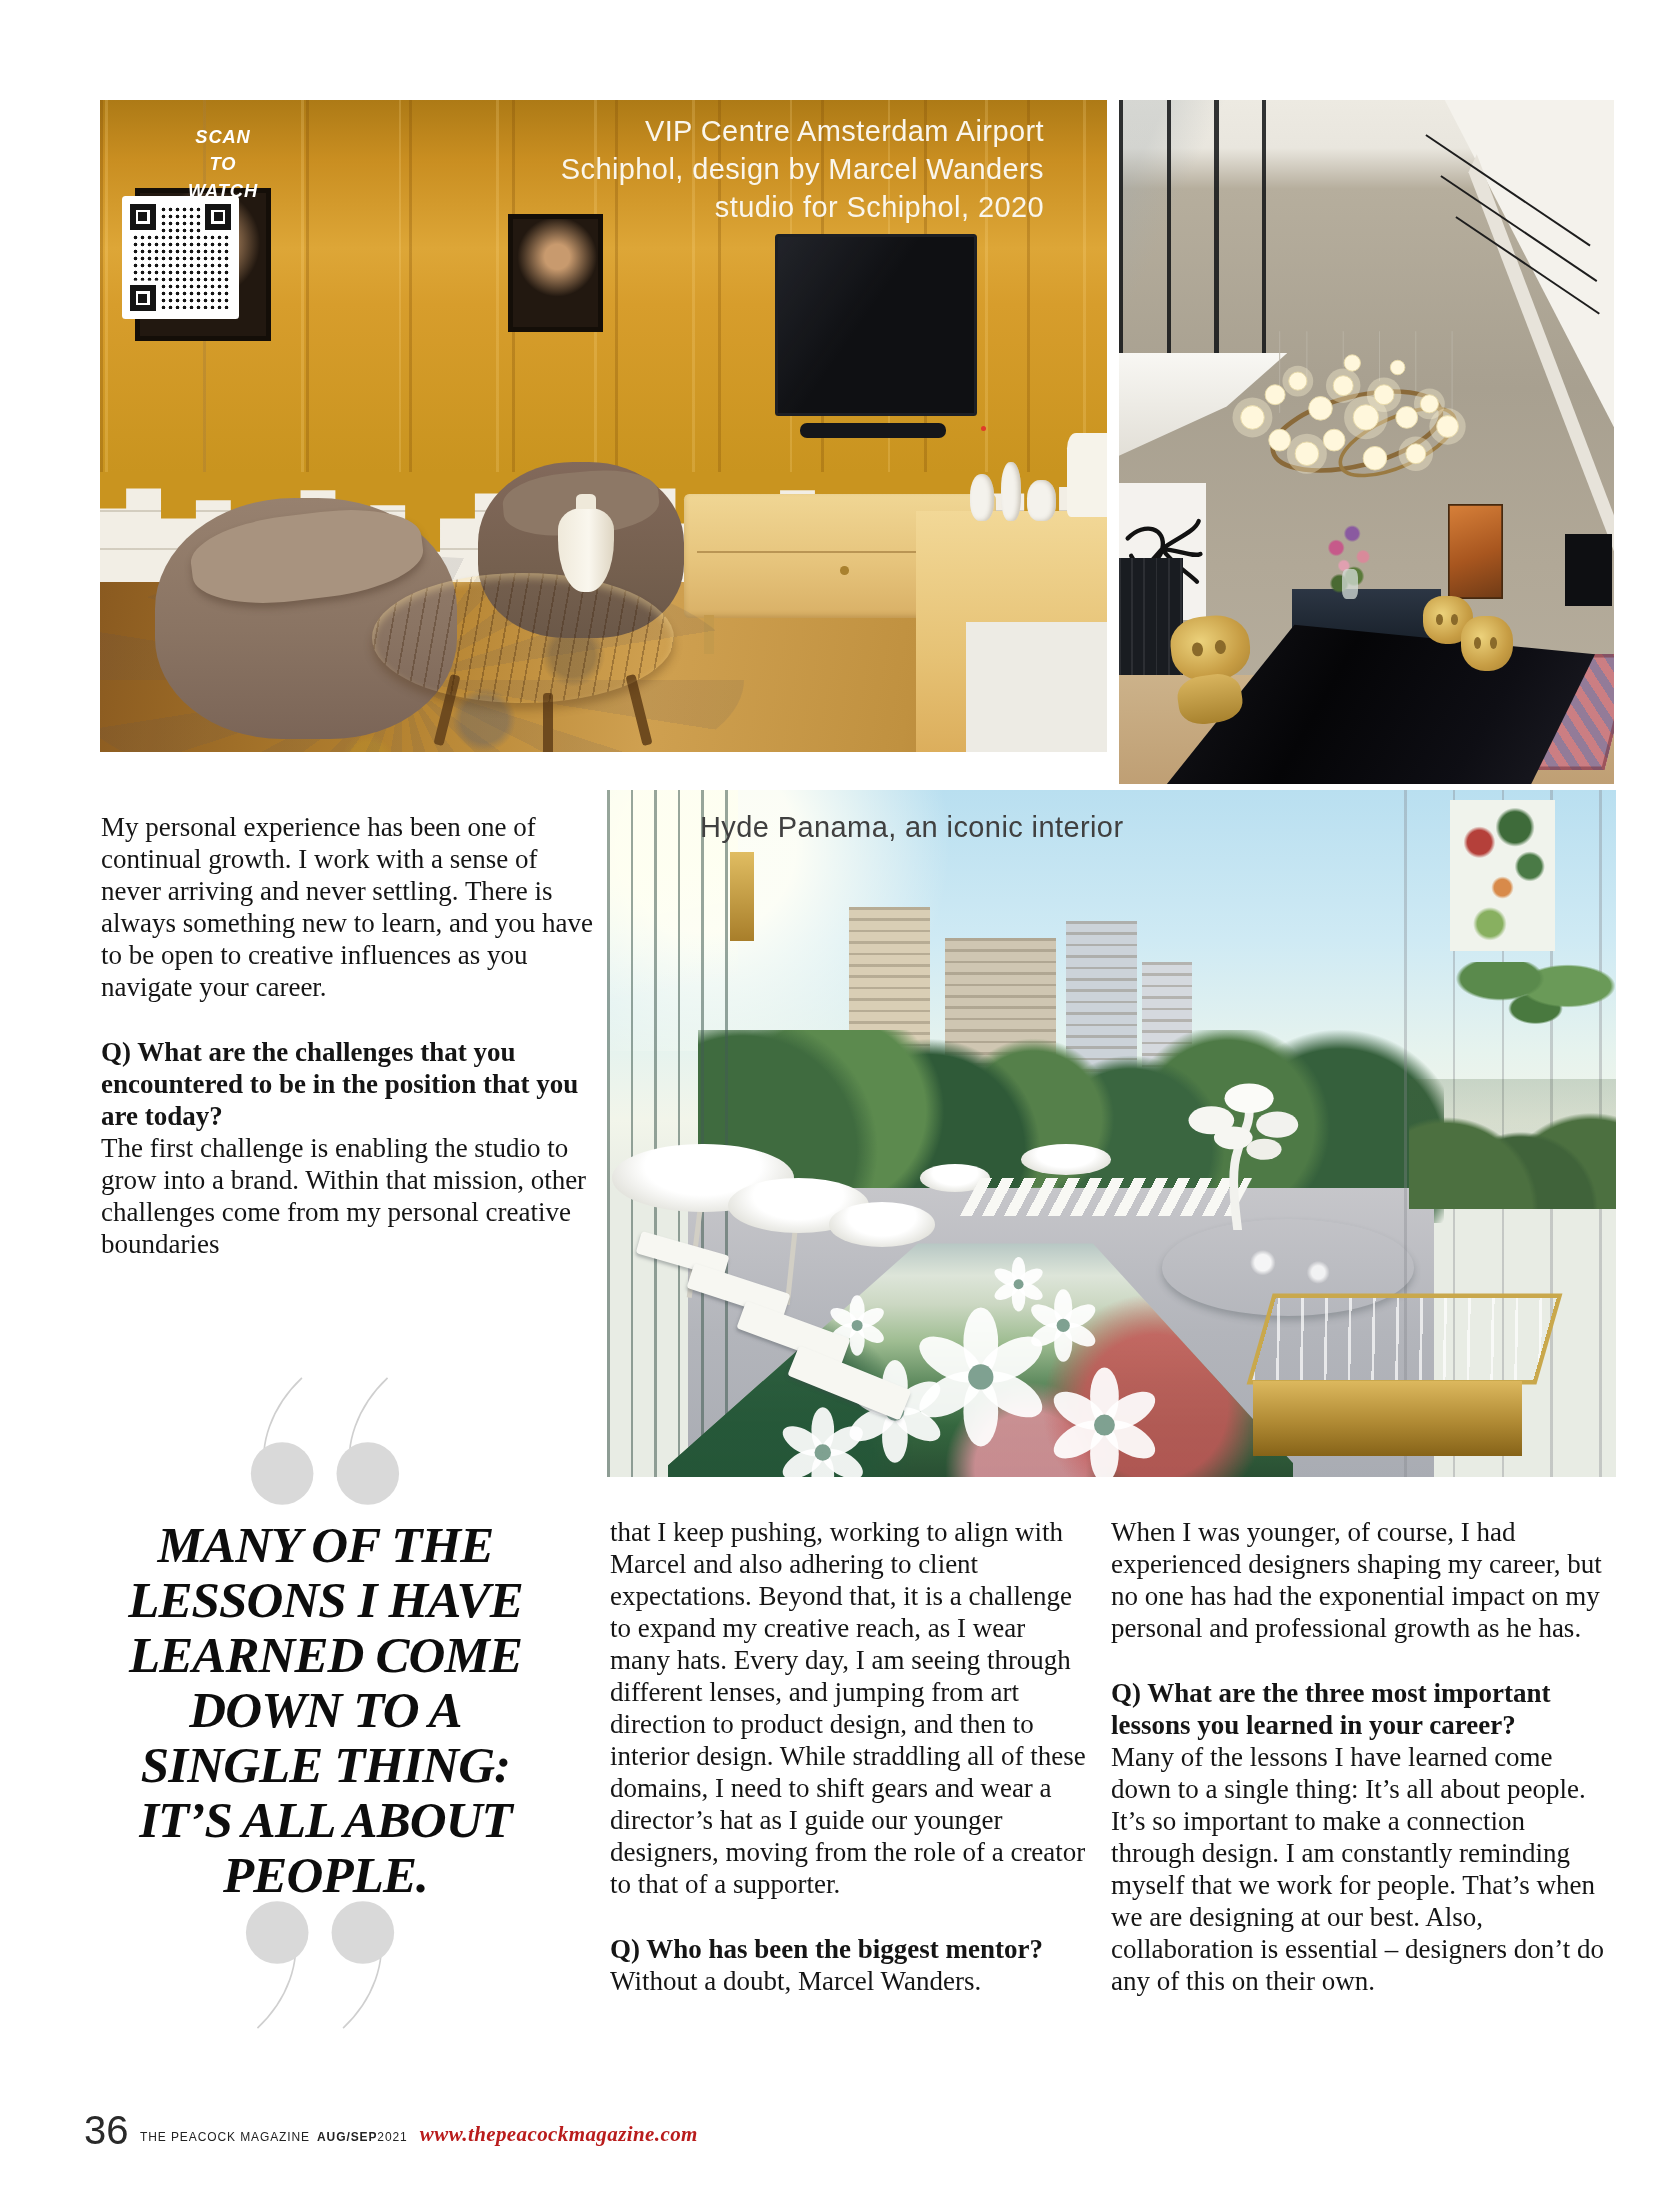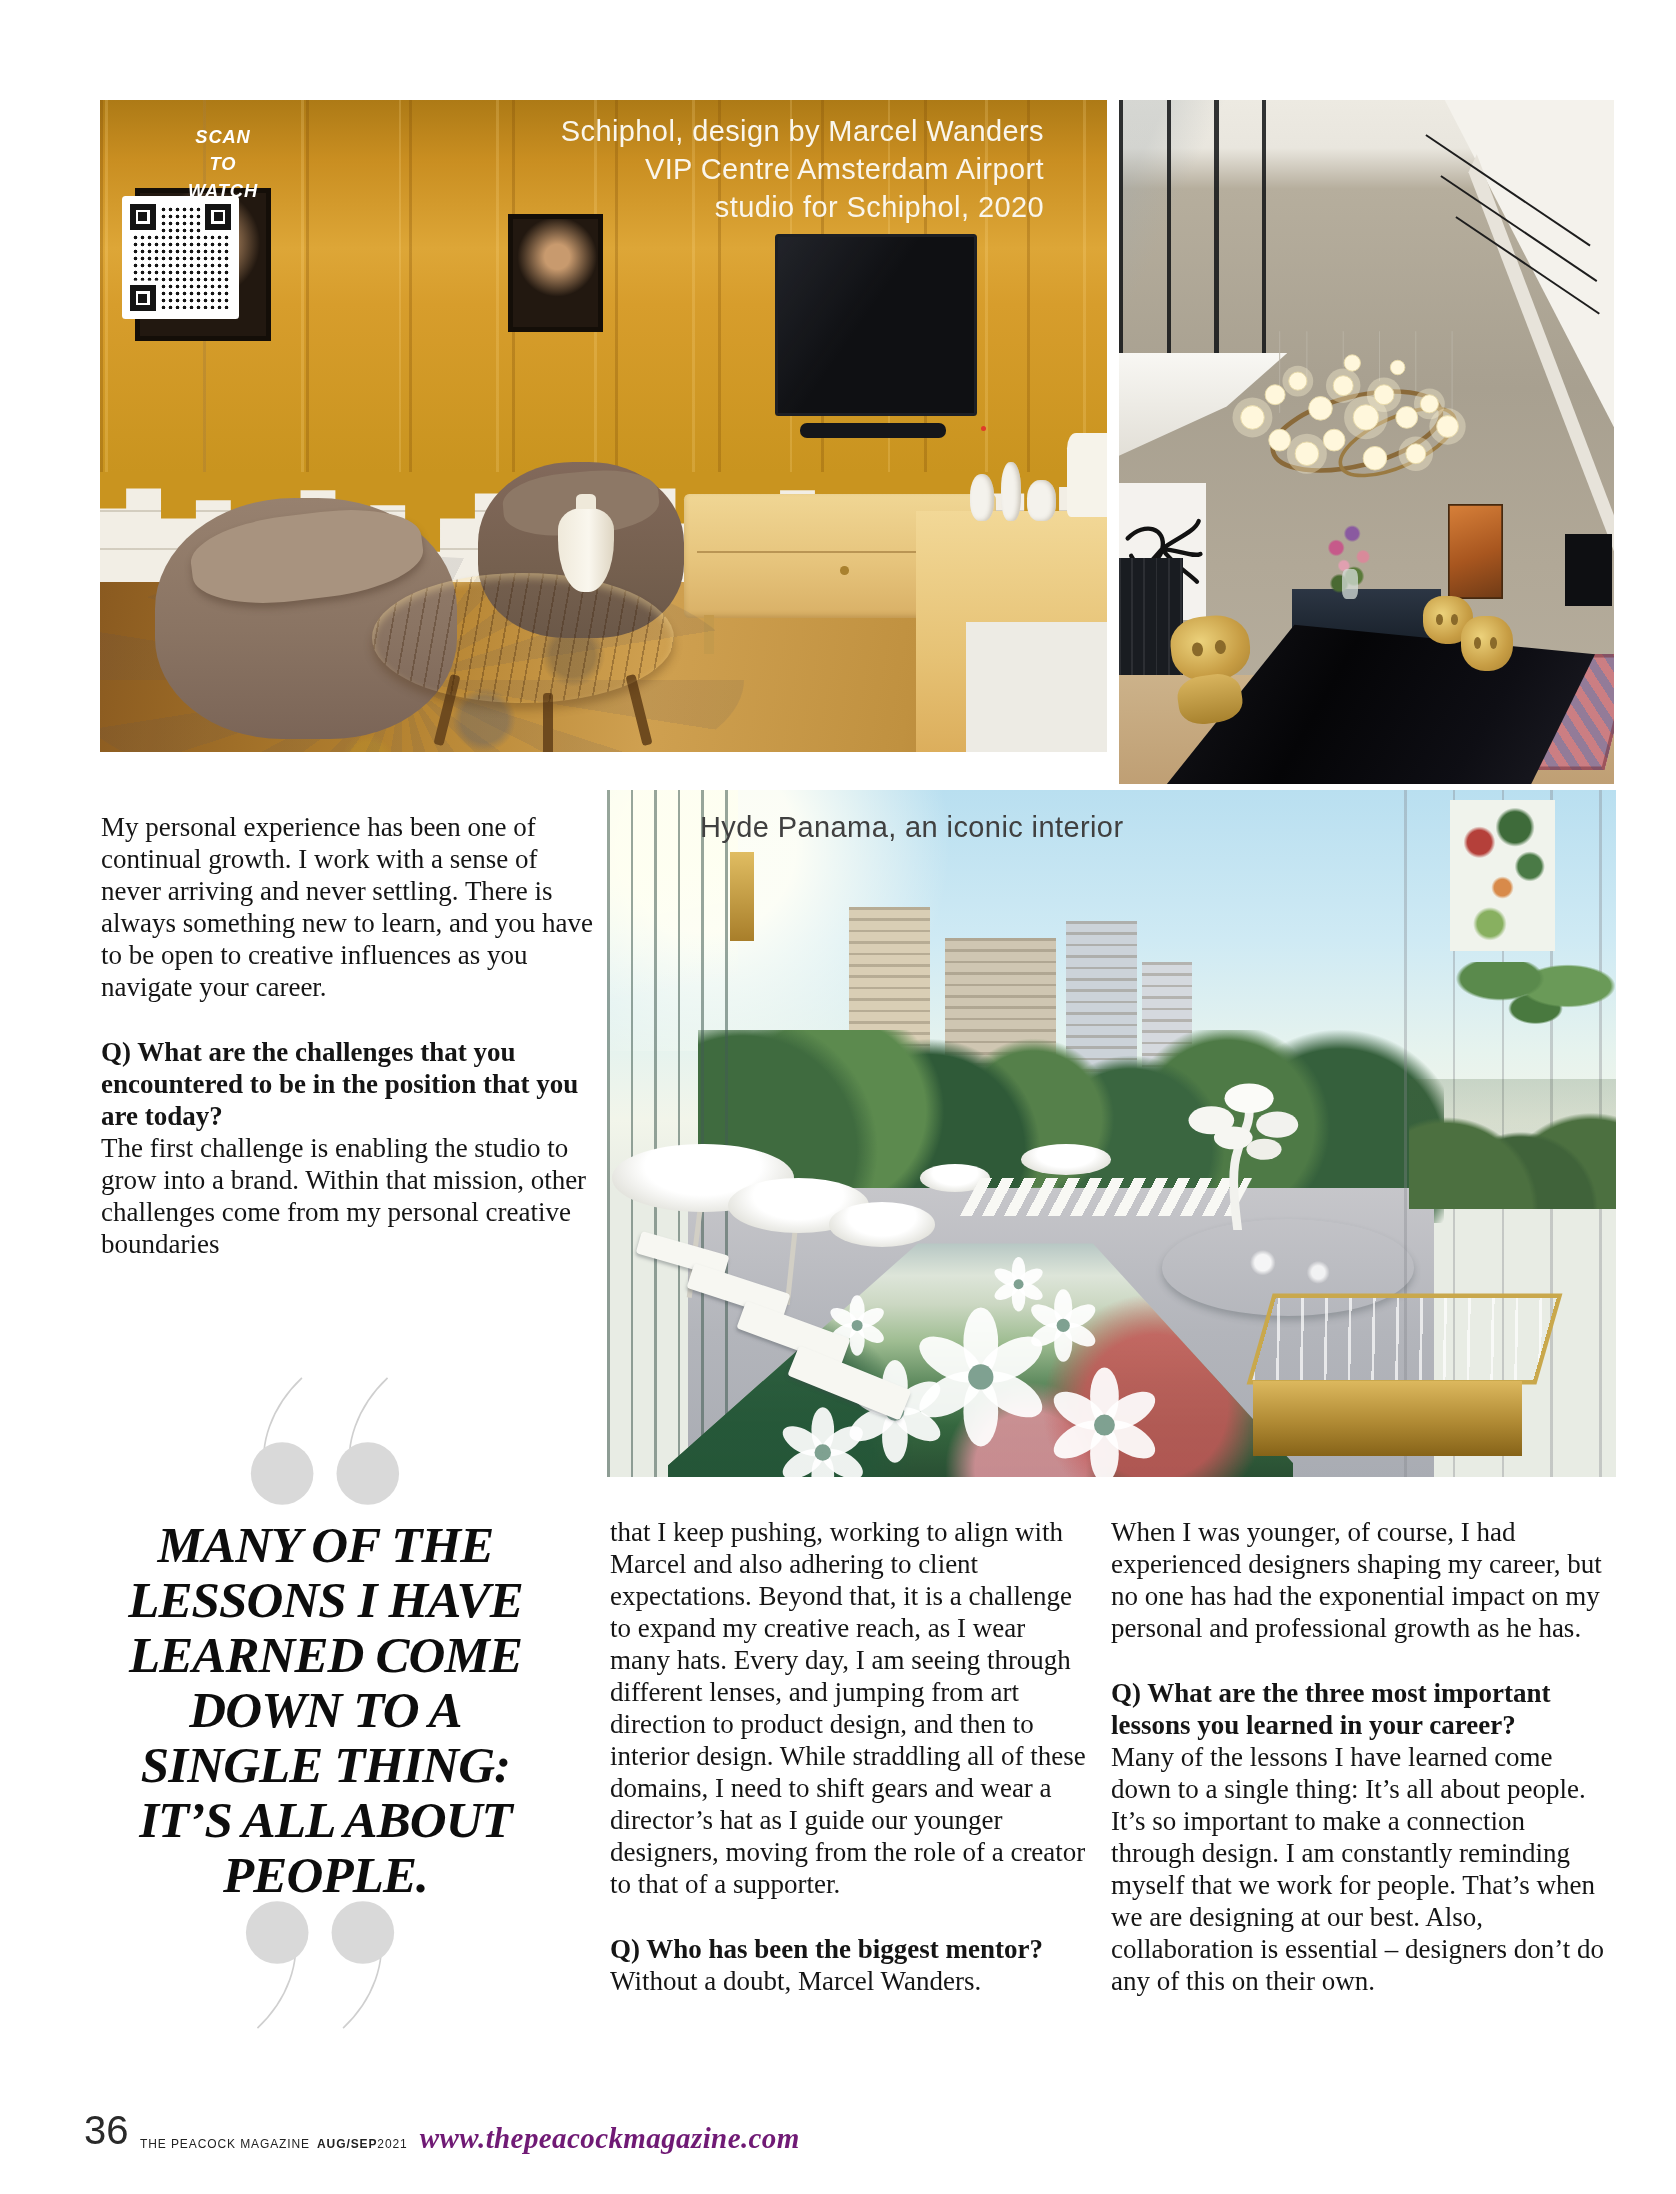--- a/index.html
+++ b/index.html
@@ -36,21 +36,21 @@
   
   .pg-num{position:absolute;left:84px;top:2108px;font-family:"Liberation Sans",sans-serif;
           font-weight:400;font-size:40px;color:#2a2a2a;}
   .footer-line{position:absolute;left:140px;top:2122px;display:flex;align-items:baseline;white-space:nowrap;}
   .f-mag,.f-issue,.f-year{font-family:"Liberation Sans",sans-serif;font-size:12px;
           letter-spacing:0.9px;color:#222;}
   .f-mag{margin-right:7px;}
   .f-issue{font-weight:700;}
   .f-year{margin-right:12.2px;}
   .f-web{font-family:"Liberation Serif",serif;font-style:italic;font-weight:700;
-         font-size:29px;color:#701a75;letter-spacing:0.4px;}
+         font-size:21px;color:#b91c1c;letter-spacing:0.4px;}
 
   
   .photo-schiphol{left:100px;top:100px;width:1007px;height:652px;background:#caa24a;}
   .s-wall{position:absolute;inset:0;height:57%;
      background:linear-gradient(180deg,#ad7a16 0%,#c98e21 16%,#dda637 40%,#d79d2c 55%,#c9941f 100%);}
   .s-panel-lines{position:absolute;inset:0;height:57%;
      background-image:repeating-linear-gradient(90deg,rgba(122,74,6,.28) 0 2.6px,rgba(0,0,0,0) 2.6px 103px),
        repeating-linear-gradient(90deg,rgba(255,224,150,.20) 5.2px 7.9px,rgba(0,0,0,0) 7.9px 103px);}
   .s-wainscot{position:absolute;left:0;top:57%;width:100%;height:30%;background:#f2eee5;
      background-image:repeating-linear-gradient(180deg,rgba(186,178,160,.55) 0 1.7px,rgba(0,0,0,0) 1.7px 38px);}
@@ -289,22 +289,22 @@
       <div>TO</div>
       <div>WATCH</div>
     </div>
     <div class="s-qr">
       <div class="s-qr-dots"></div>
       <div class="finder f-tl"></div>
       <div class="finder f-tr"></div>
       <div class="finder f-bl"></div>
     </div>
     <div class="cap cap-schiphol">
+      <div>VIP Centre Amsterdam Airport</div>
       <div>Schiphol, design by Marcel Wanders</div>
-      <div>VIP Centre Amsterdam Airport</div>
       <div>studio for Schiphol, 2020</div>
     </div>
   </section>
 
   <section class="photo photo-hubble">
     <div class="h-wall"></div>
     <div class="h-glass"></div>
     <div class="h-mezz-left"></div>
     <div class="h-mezz-right"></div>
     <div class="h-mezz-right2"></div>

